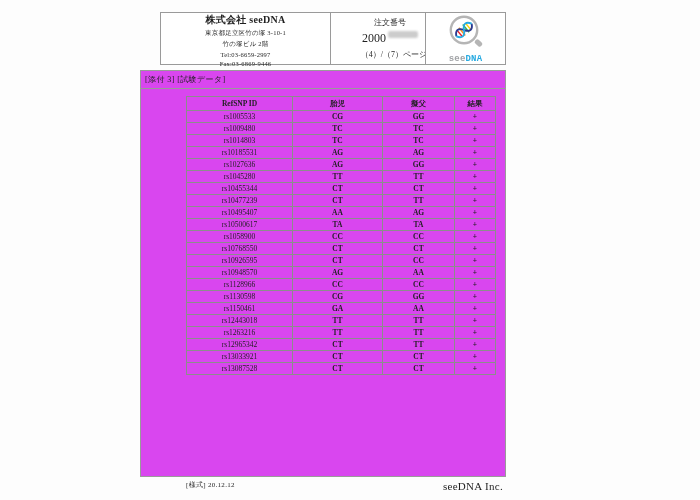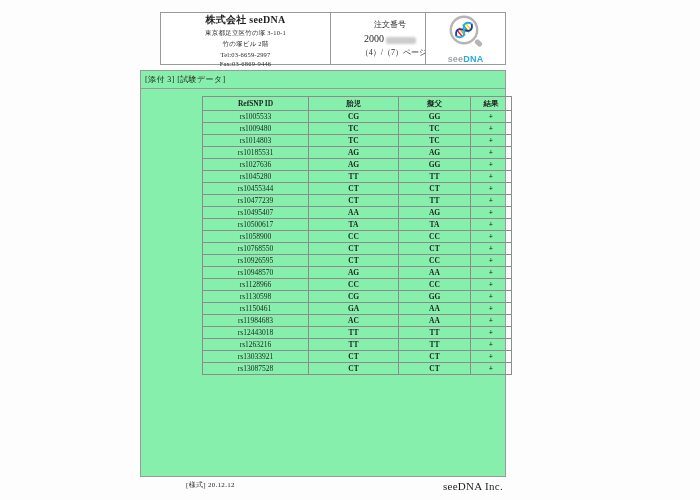--- a/index.html
+++ b/index.html
@@ -7,30 +7,30 @@
     position:relative;width:700px;height:500px;background:#fdfdfd;overflow:hidden;
     font-family:"Liberation Serif","DejaVu Serif",serif;color:#1f1f1f;
   }
   
   .hdr-box{position:absolute;top:12px;border:1px solid #9a9a9a;background:#fff;box-sizing:border-box;}
   .company-box{left:160px;width:171px;height:53px;display:flex;flex-direction:column;align-items:center;justify-content:flex-start;gap:2px;}
   .company-name{font-size:10px;font-weight:bold;letter-spacing:.3px;}
   .company-line{font-size:6.5px;color:#2a2a2a;letter-spacing:.2px;}
   .order-box{left:330px;width:120px;height:53px;display:flex;flex-direction:column;align-items:center;justify-content:center;gap:3px;}
   .order-label{font-size:8px;}
-  .order-number{font-size:10px;display:flex;align-items:flex-end;}
+  .order-number{font-size:12px;display:flex;align-items:flex-start;}
   .redacted{display:inline-block;width:30px;height:7px;margin-left:2px;background:#cccccc;border-radius:2px;filter:blur(1.3px);}
   .order-page{font-size:8px;margin-left:8px;}
   .logo-box{left:425px;width:81px;height:53px;display:flex;flex-direction:column;align-items:center;justify-content:center;}
-  .logo-text{font-size:9px;font-weight:bold;font-family:Liberation Sans, sans-serif;margin-top:-1px;letter-spacing:.2px;}
-  
-  .outer-box{position:absolute;left:140px;top:70px;width:366px;height:407px;border:1px solid #9a9a9a;box-sizing:border-box;background:#86efac;}
+  .logo-text{font-size:9px;font-weight:bold;font-family:Liberation Mono, monospace;margin-top:-1px;letter-spacing:.2px;}
+  
+  .outer-box{position:absolute;left:140px;top:70px;width:366px;height:407px;border:1px solid #9a9a9a;box-sizing:border-box;background:#d946ef;}
   .attach-label{height:17px;line-height:17px;border-bottom:1px solid #9a9a9a;font-size:8px;padding-left:4px;letter-spacing:.4px;}
   
-  table.snp{position:absolute;left:202px;top:96px;border-collapse:collapse;table-layout:fixed;}
+  table.snp{position:absolute;left:186px;top:96px;border-collapse:collapse;table-layout:fixed;}
   table.snp th,table.snp td{
     border:1px solid #8c8c8c;text-align:center;padding:0;overflow:hidden;
     font-size:7.5px;line-height:11px;height:11px;box-sizing:border-box;white-space:nowrap;
   }
   table.snp th{font-weight:bold;height:13px;line-height:13px;}
   td.geno,td.res{font-weight:bold;}
   td.rsid{font-size:7px;}
   
   .footer-left{position:absolute;left:186px;top:480px;font-size:7px;letter-spacing:.3px;}
   .footer-right{position:absolute;right:197px;top:480px;font-size:11px;letter-spacing:.3px;}
@@ -193,34 +193,34 @@
       <td class="geno">GG</td>
       <td class="res">+</td>
     </tr>
         <tr>
       <td class="rsid">rs1150461</td>
       <td class="geno">GA</td>
       <td class="geno">AA</td>
       <td class="res">+</td>
     </tr>
         <tr>
-      <td class="rsid">rs11984683</td>
-      <td class="geno">AC</td>
-      <td class="geno">AA</td>
-      <td class="res">+</td>
-    </tr>
-        <tr>
       <td class="rsid">rs12443018</td>
       <td class="geno">TT</td>
       <td class="geno">TT</td>
       <td class="res">+</td>
     </tr>
         <tr>
       <td class="rsid">rs1263216</td>
       <td class="geno">TT</td>
+      <td class="geno">TT</td>
+      <td class="res">+</td>
+    </tr>
+        <tr>
+      <td class="rsid">rs12965342</td>
+      <td class="geno">CT</td>
       <td class="geno">TT</td>
       <td class="res">+</td>
     </tr>
         <tr>
       <td class="rsid">rs13033921</td>
       <td class="geno">CT</td>
       <td class="geno">CT</td>
       <td class="res">+</td>
     </tr>
         <tr>

